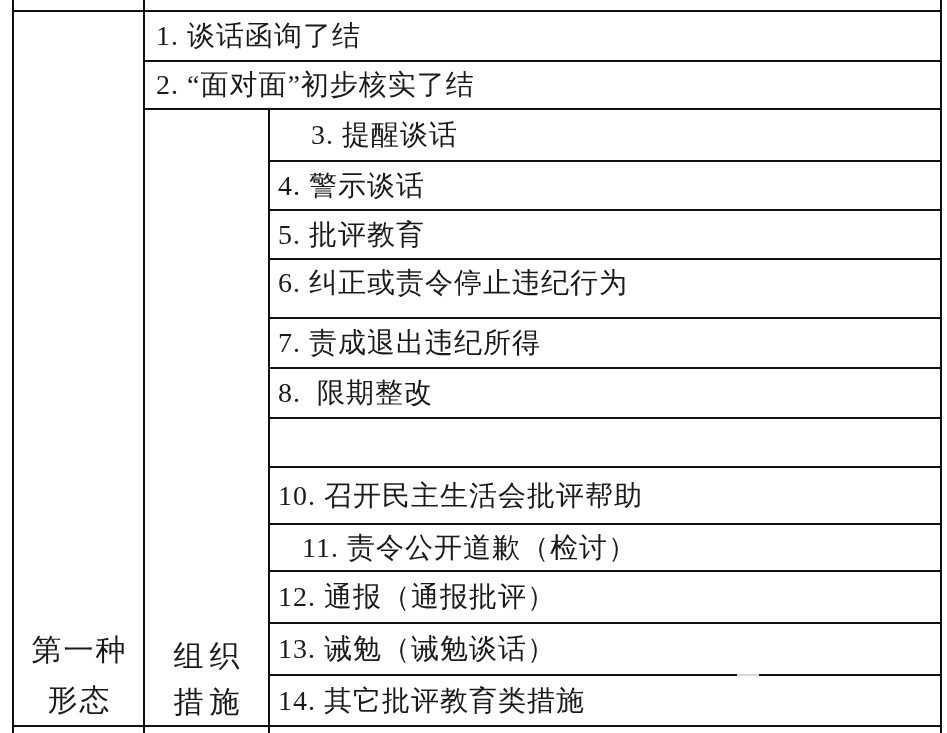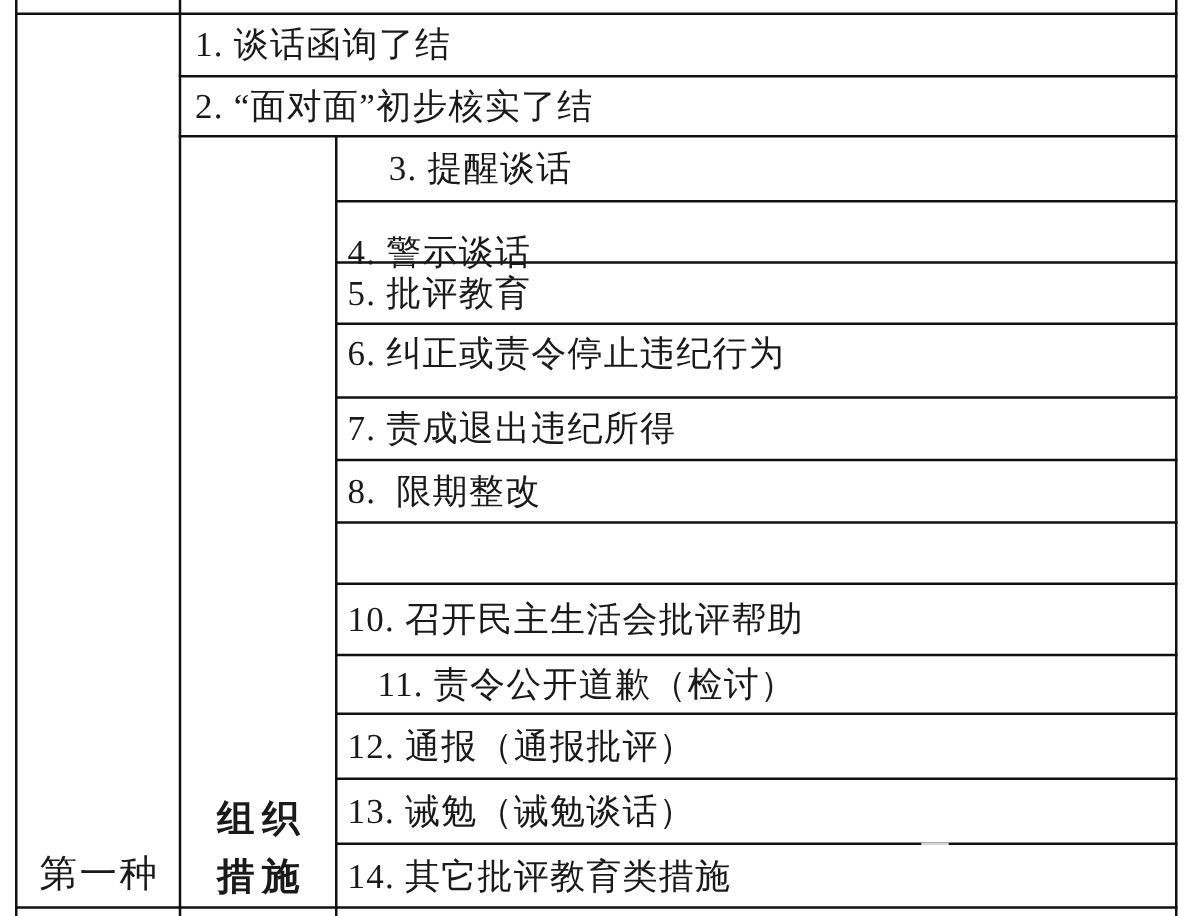--- a/index.html
+++ b/index.html
@@ -58,32 +58,33 @@
   <div class="hline" style="left:268px; top:523px; width:674px; height:2px;"></div>
   <div class="hline" style="left:268px; top:570px; width:674px; height:2px;"></div>
   <div class="hline" style="left:268px; top:622px; width:674px; height:2px;"></div>
   <div class="hline" style="left:268px; top:674px; width:674px; height:2px;"></div>
   <div class="hline" style="left:12px;  top:725px; width:930px; height:2px;"></div>
 
   <div class="artifact" style="left:737px; top:674px; width:22px; height:2px;"></div>
 
   <div class="cell cell-stack" style="left:14px; top:12px; width:129px; height:713px;">
     <span class="cat-line">第一种</span>
+    <span class="cat-line">形态</span>
   </div>
 
-  <div class="cell cell-stack" style="left:145px; top:110px; width:123px; height:615px;font-weight:bold;">
+  <div class="cell cell-stack" style="left:145px; top:110px; width:123px; height:615px;">
     <span class="meas-line">组织</span>
     <span class="meas-line">措施</span>
   </div>
 
   <div class="cell row-wide" style="left:145px; top:12px;  width:795px; height:48px;">1. 谈话函询了结</div>
   <div class="cell row-wide" style="left:145px; top:62px;  width:795px; height:46px;">2. “面对面”初步核实了结</div>
 
   <div class="cell row-item" style="left:270px; top:110px; width:670px; height:50px;padding-left:41px;">3. 提醒谈话</div>
-  <div class="cell row-item" style="left:270px; top:178px; width:670px; height:47px;">4. 警示谈话</div>
+  <div class="cell row-item" style="left:270px; top:162px; width:670px; height:47px;">4. 警示谈话</div>
   <div class="cell row-item" style="left:270px; top:211px; width:670px; height:47px;">5. 批评教育</div>
   <div class="cell row-item" style="left:270px; top:260px; width:670px; height:46px;">6. 纠正或责令停止违纪行为</div>
   <div class="cell row-item" style="left:270px; top:319px; width:670px; height:48px;">7. 责成退出违纪所得</div>
   <div class="cell row-item" style="left:270px; top:369px; width:670px; height:48px;">8.  限期整改</div>
   <div class="cell row-item" style="left:270px; top:468px; width:670px; height:55px;">10. 召开民主生活会批评帮助</div>
   <div class="cell row-item" style="left:270px; top:525px; width:670px; height:45px;padding-left:32px;">11. 责令公开道歉（检讨）</div>
   <div class="cell row-item" style="left:270px; top:572px; width:670px; height:50px;">12. 通报（通报批评）</div>
   <div class="cell row-item" style="left:270px; top:624px; width:670px; height:50px;">13. 诫勉（诫勉谈话）</div>
   <div class="cell row-item" style="left:270px; top:676px; width:670px; height:49px;">14. 其它批评教育类措施</div>
 

